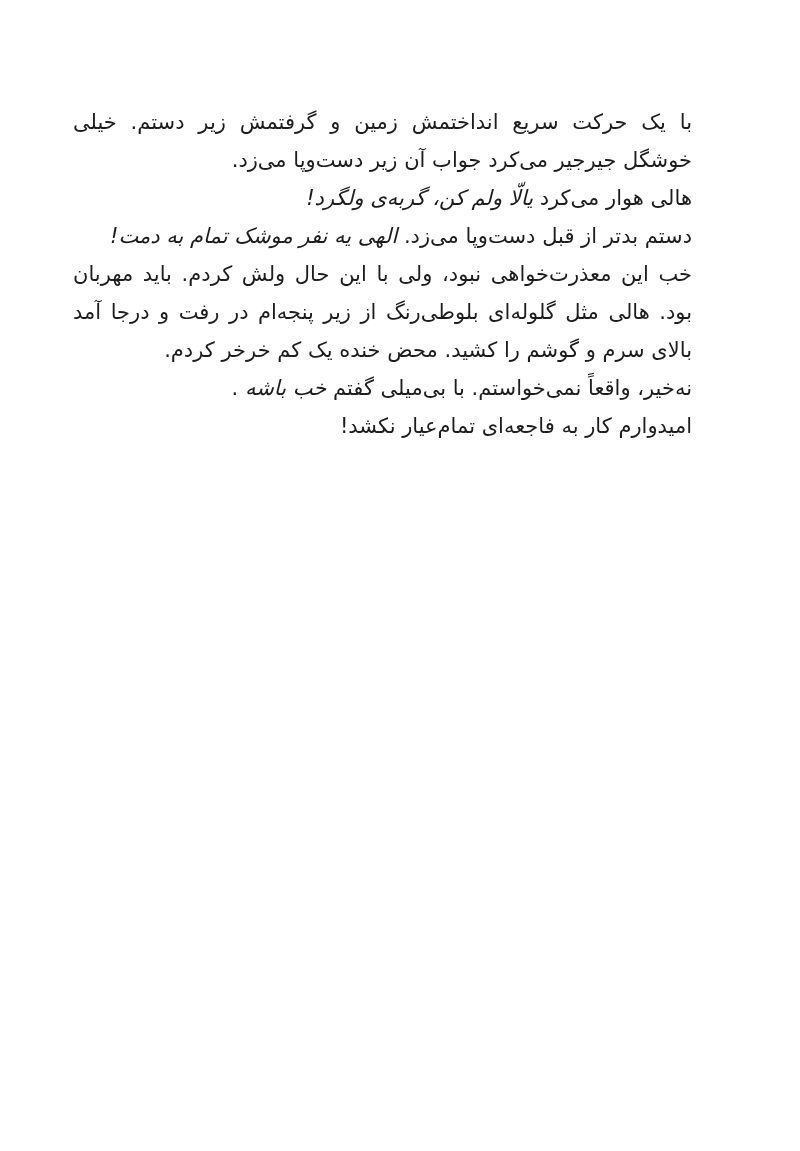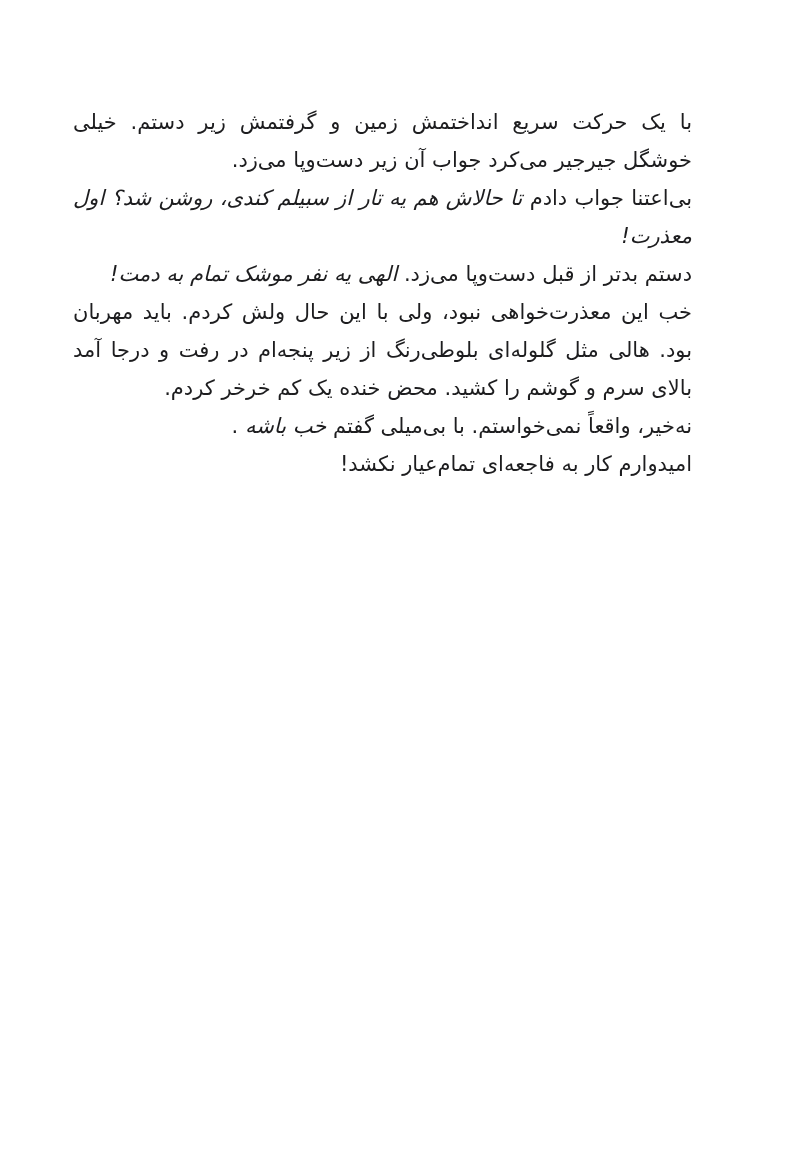--- a/index.html
+++ b/index.html
@@ -48,21 +48,21 @@
   }
 </style>
 </head>
 <body>
 
 <div class="page">
 
 
   <main class="text-block">
       <p><span>با یک حرکت سریع انداختمش زمین و گرفتمش زیر دستم. خیلی خوشگل جیرجیر می‌کرد جواب آن زیر دست‌وپا می‌زد.</span></p>
-      <p><span>بی‌اعتنا جواب دادم </span><em>تا حالاش هم یه تار از سبیلم کندی، روشن شد؟ اول معذرت!</em></p>
+      <p><span>هالی هوار می‌کرد </span><em>یالّا ولم کن، گربه‌ی ولگرد!</em></p>
       <p><span>دستم بدتر از قبل دست‌وپا می‌زد. </span><em>الهی یه نفر موشک تمام به دمت!</em></p>
       <p><span>خب این معذرت‌خواهی نبود، ولی با این حال ولش کردم. باید مهربان بود. هالی مثل گلوله‌ای بلوطی‌رنگ از زیر پنجه‌ام در رفت و درجا آمد بالای سرم و گوشم را کشید. محض خنده یک کم خرخر کردم.</span></p>
       <p><span>نه‌خیر، واقعاً نمی‌خواستم. با بی‌میلی گفتم </span><em>خب باشه</em><span> .</span></p>
       <p><span>امیدوارم کار به فاجعه‌ای تمام‌عیار نکشد!</span></p>
     </main>
 
 
 </div>
 
 </body></html>

